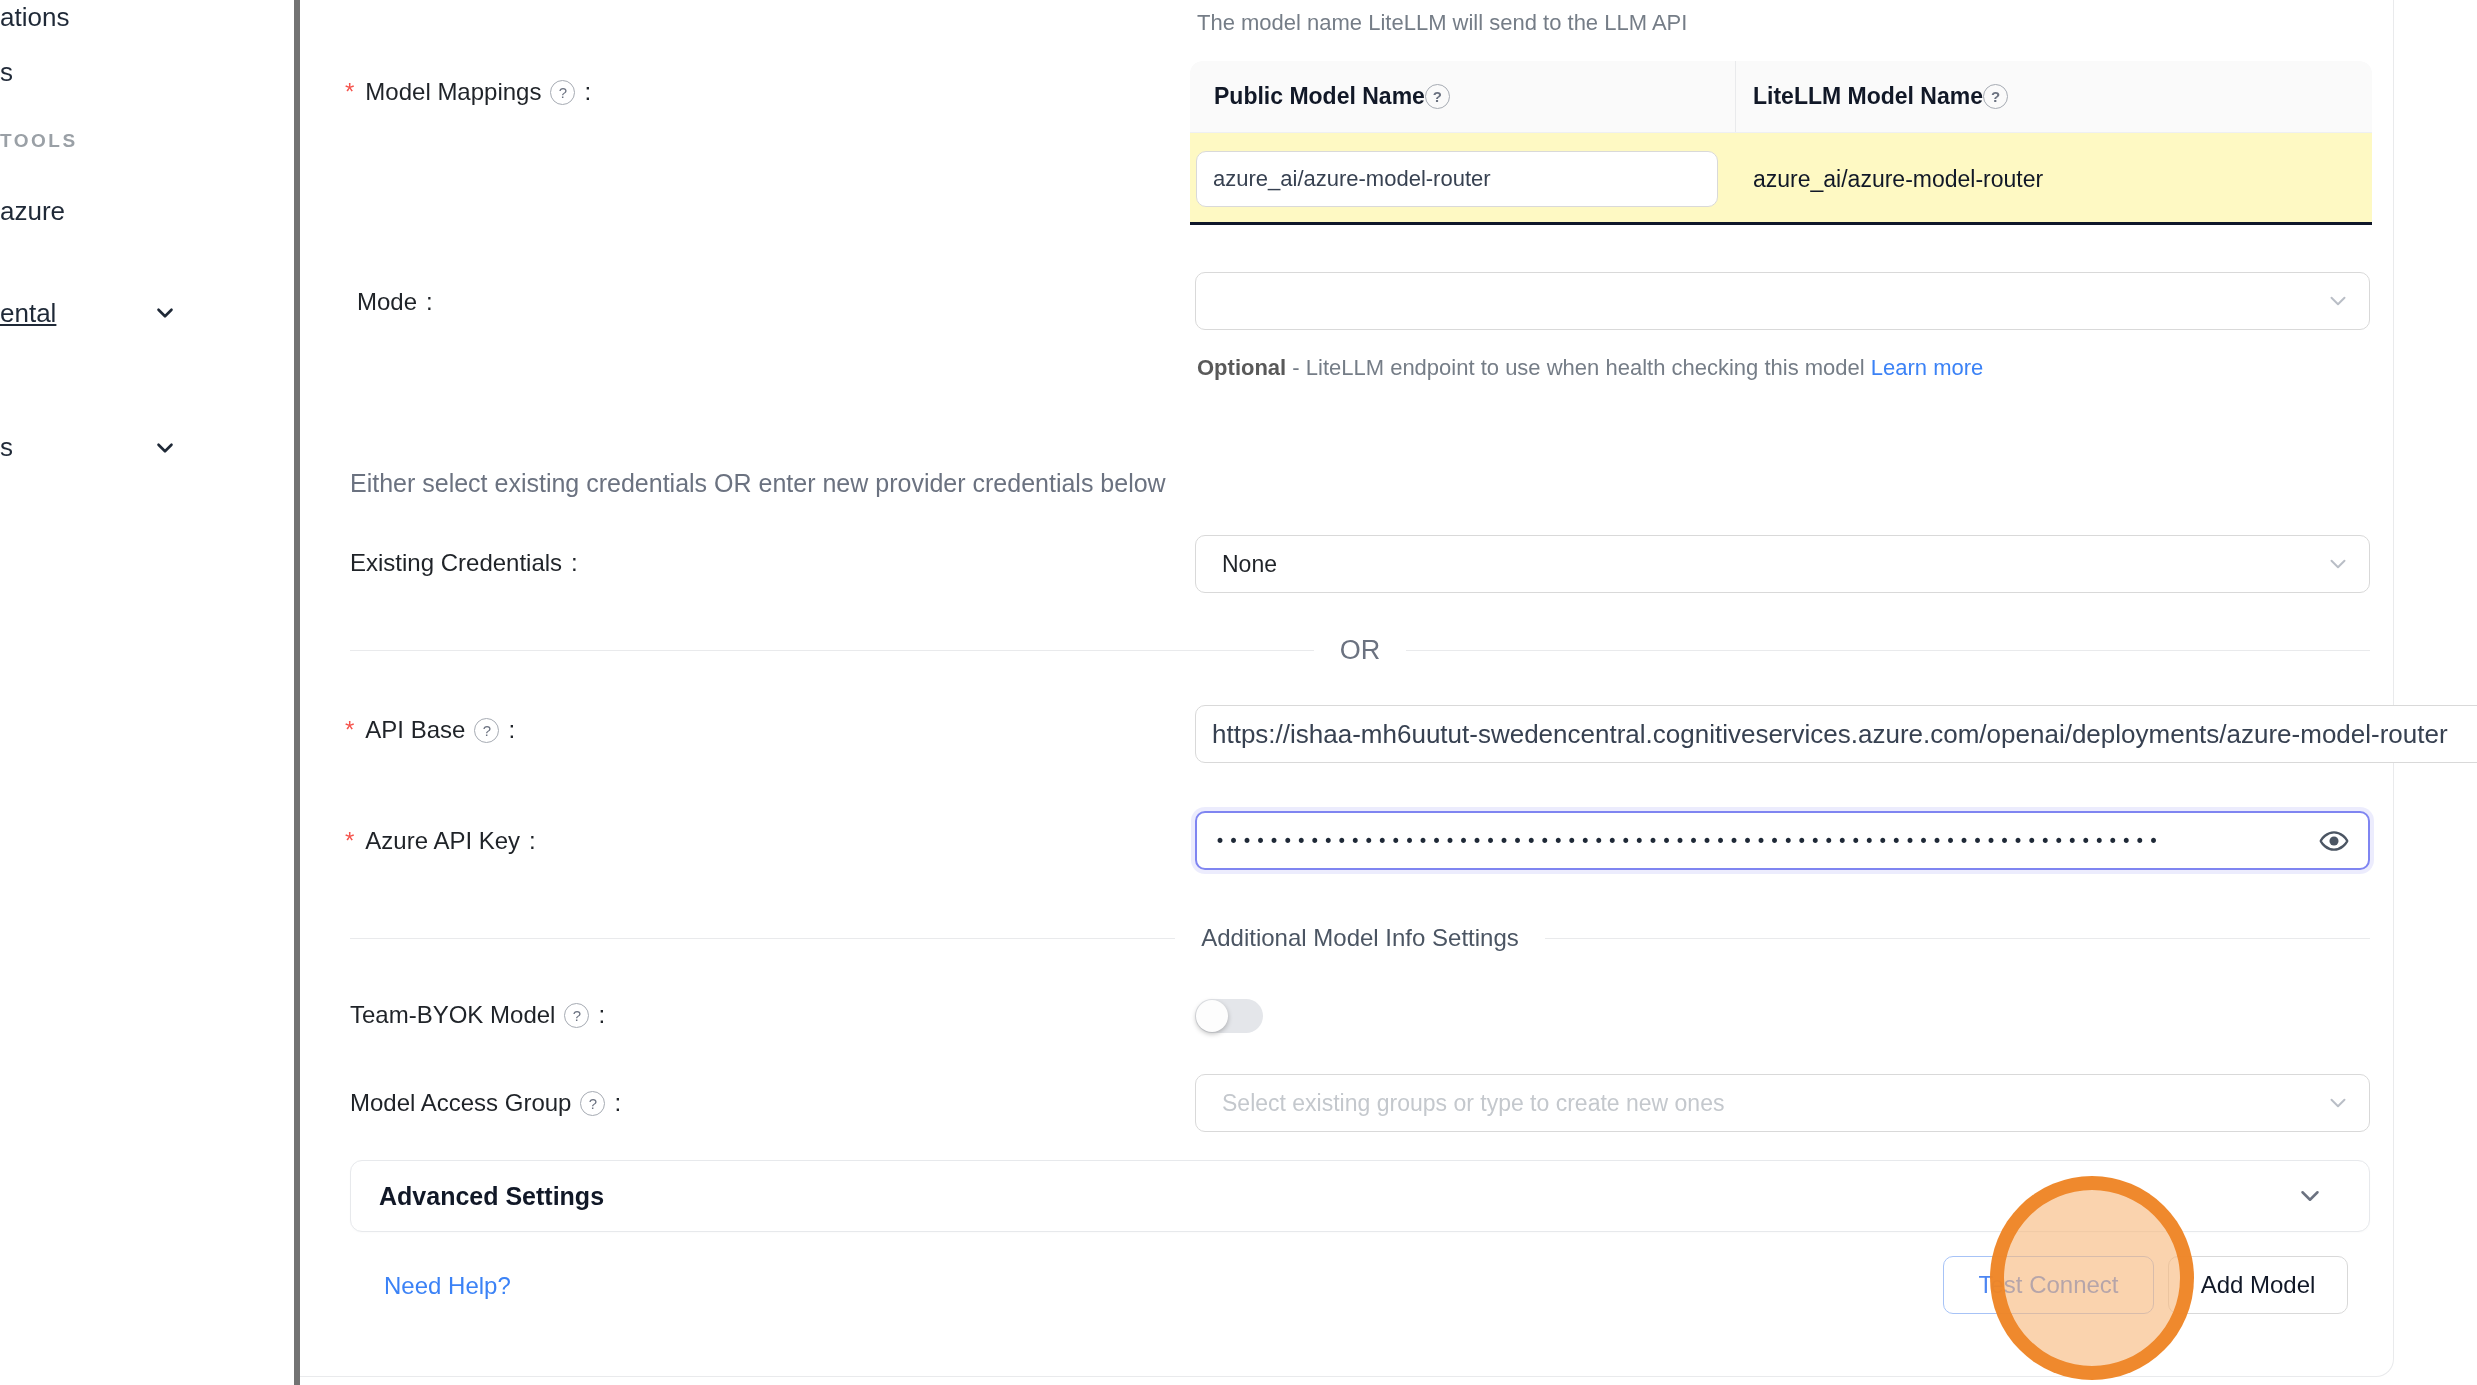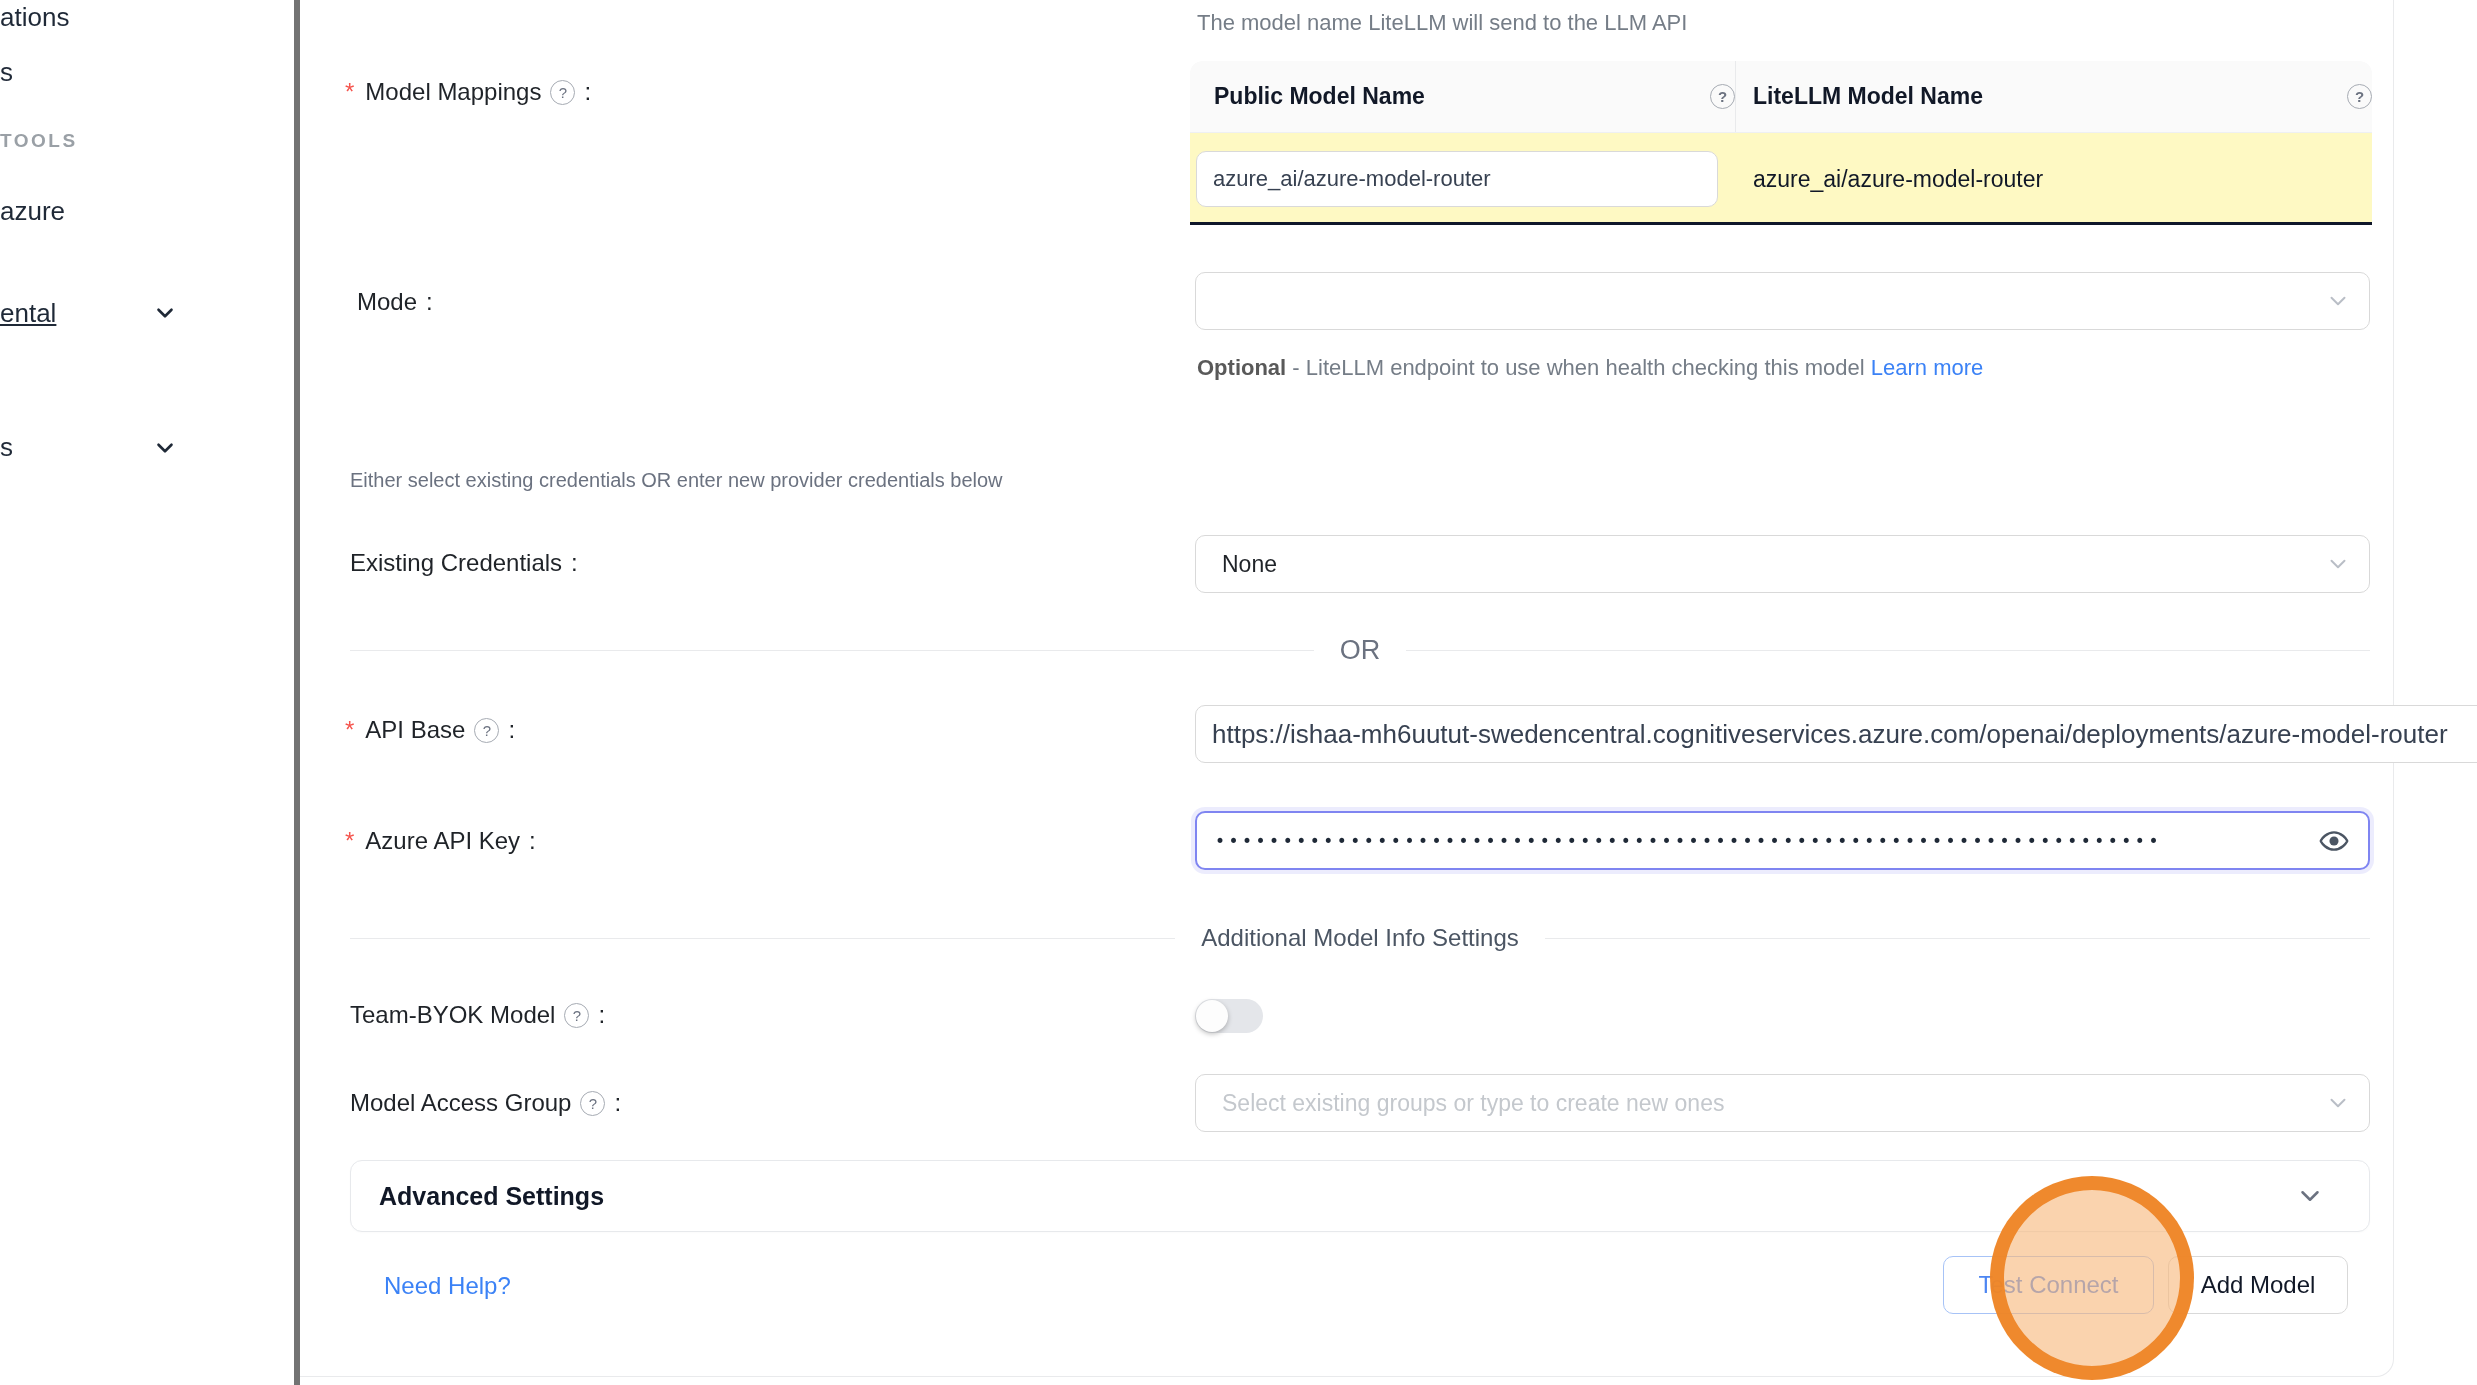--- a/index.html
+++ b/index.html
@@ -49,22 +49,22 @@
   .colon { color: #1f2328; }
   
   #mappings-table {
     width: 1182px; border-radius: 12px 12px 0 0; overflow: hidden;
   }
   .mt-header {
     display: flex; height: 72px; background: #fafafa;
     border-bottom: 1px solid #eef0f2; border-radius: 12px 12px 0 0;
   }
   .mt-hcell {
-    display: flex; align-items: center; gap: 10px;
-    font-size: 23px; font-weight: 700; color: #111827; justify-content: space-between;
+    display: flex; align-items: center; 
+    font-size: 23px; font-weight: 700; color: #111827;
   }
   .mt-hcell.c1 { width: 546px; padding-left: 24px; border-right: 1px solid #e9eaec; }
   .mt-hcell.c2 { flex: 1; padding-left: 17px; }
   .mt-body { position: relative; height: 92px; background: #fef9c3; border-bottom: 3px solid #0f172a; text-decoration: underline; }
   .text-input {
     border: 1px solid #d9d9d9; border-radius: 10px; background: #fff;
     font-family: "Liberation Sans", "DejaVu Sans", sans-serif;
     font-size: 22px; color: #374151; padding: 0 16px; outline: none;
   }
   #public-name-input { position: absolute; left: 6px; top: 18px; width: 522px; height: 56px; }
@@ -204,21 +204,21 @@
     <div class="select-box" style="left:895px; top:272px;">
       <span></span>
       <svg class="chev" width="26" height="26" viewBox="0 0 24 24" fill="none">
           <path d="M6 9l6 6 6-6" stroke="#b9bec6" stroke-width="1.8" stroke-linecap="round" stroke-linejoin="round"></path>
         </svg>
     </div>
     <div id="mode-hint" class="abs" style="left:897px; top:348px;">
       <span class="b">Optional</span><span> - LiteLLM endpoint to use when health checking this model </span><a class="lnk">Learn more</a>
     </div>
 
-    <div class="abs" style="left:50px; top:469px; font-size:20px; color:#6b7280;">Either select existing credentials OR enter new provider credentials below</div>
+    <div class="abs" style="left:50px; top:469px; font-size:25px; color:#6b7280;">Either select existing credentials OR enter new provider credentials below</div>
 
     <div class="abs field-label" style="left:50px; top:549px;">
       <span>Existing Credentials</span>
       <span class="colon">:</span>
     </div>
     <div class="select-box" style="left:895px; top:535px;">
       <span>None</span>
       <svg class="chev" width="26" height="26" viewBox="0 0 24 24" fill="none">
           <path d="M6 9l6 6 6-6" stroke="#b9bec6" stroke-width="1.8" stroke-linecap="round" stroke-linejoin="round"></path>
         </svg>

